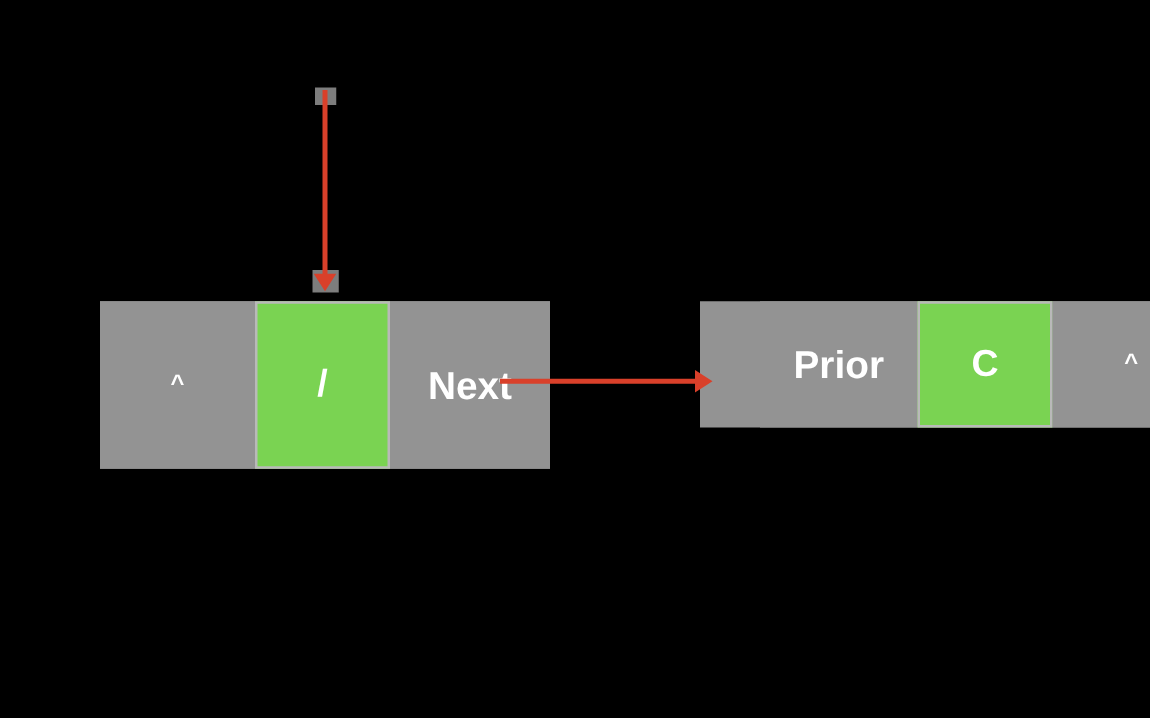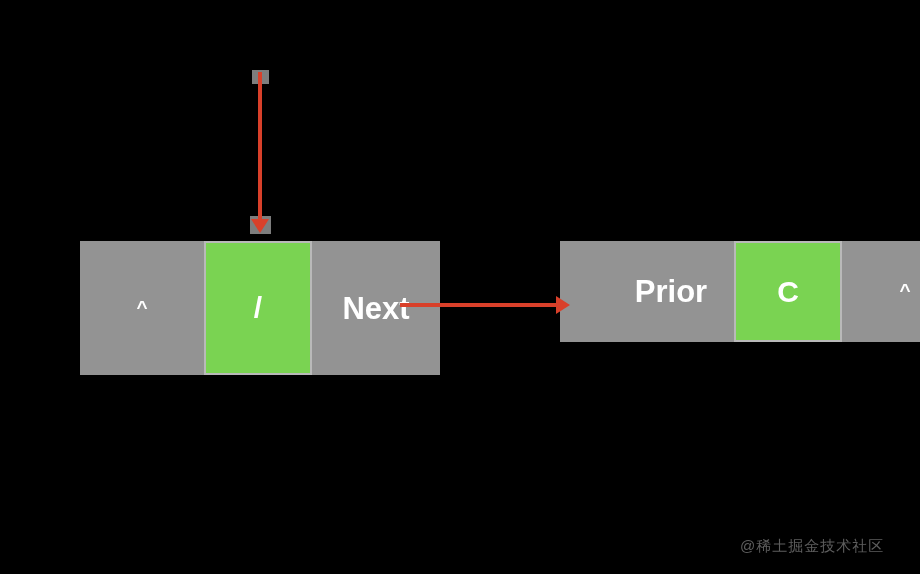--- a/index.html
+++ b/index.html
@@ -150,15 +150,14 @@
     <div class="arrow-line-v" style="left:258px; top:72px; width:4px; height:148px;"></div>
 
     <div class="arrow-head-down" style="left:251px; top:219px;"></div>
   </div>
 
   <div>
     <div class="arrow-line-h" style="left:400px; top:303px; width:158px; height:4px;"></div>
     <div class="arrow-head-right" style="left:556px; top:296px;"></div>
   </div>
 
-  <div class="watermark" style="left:740px; top:537px;">@稀土掘金技术社区</div>
 
 </div>
 
 </body></html>

